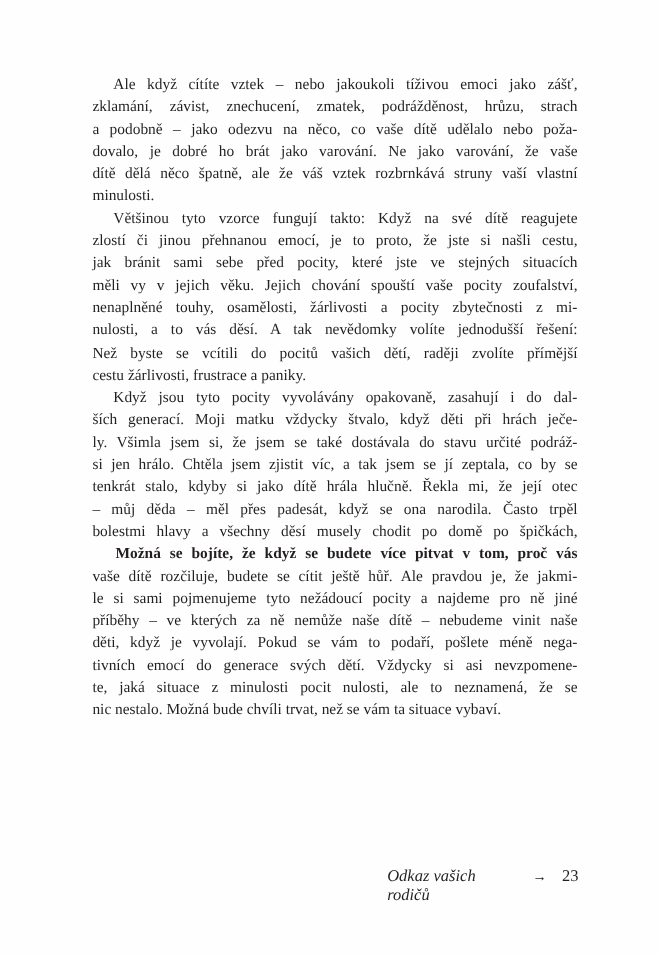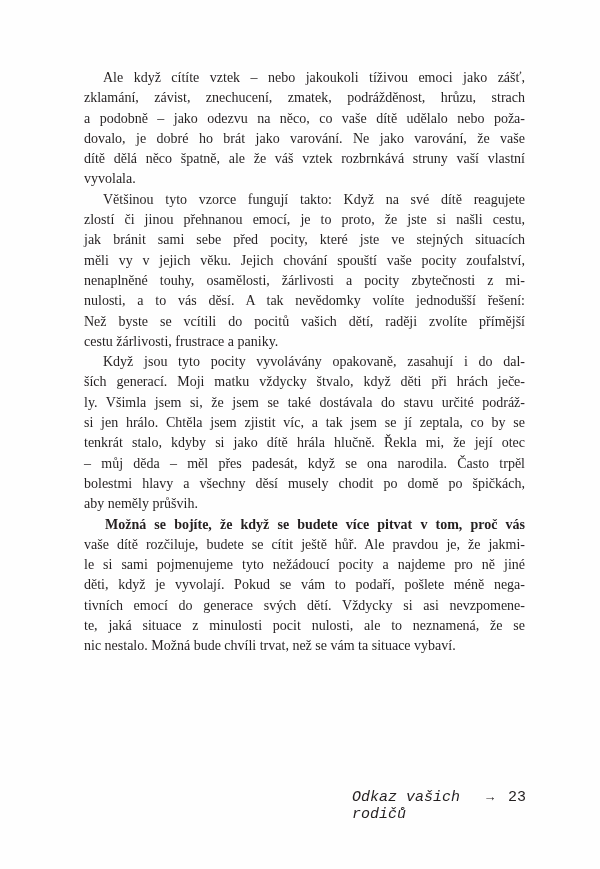--- a/index.html
+++ b/index.html
@@ -15,40 +15,40 @@
   }
   .line {
     display: block; white-space: nowrap; height: 20.3px;
     text-align: justify; text-align-last: justify;
   }
   .line.last { text-align-last: left; }
   .line.indent { padding-left: 19px; }
   .line.indent2 { padding-left: 21px; font-weight: bold; }
   .footer {
     position: absolute; left: 352px; top: 789px; width: 174px;
-    font-family: Liberation Mono, monospace;
+    font-family: Liberation Serif, serif;
     font-size: 15px; color: #231f20;
     display: flex; justify-content: space-between; align-items: baseline;
   }
   .footer .title { font-style: italic; }
   .footer .arrow { font-size: 13px; margin-left: 14px; margin-right: 14px; }
 </style>
 </head>
 <body>
 
 <div class="page">
   <div class="text-block">
 
     <div>
       <span class="line indent">Ale když cítíte vztek – nebo jakoukoli tíživou emoci jako zášť,</span>
       <span class="line">zklamání, závist, znechucení, zmatek, podrážděnost, hrůzu, strach</span>
       <span class="line">a podobně – jako odezvu na něco, co vaše dítě udělalo nebo poža-</span>
       <span class="line">dovalo, je dobré ho brát jako varování. Ne jako varování, že vaše</span>
       <span class="line">dítě dělá něco špatně, ale že váš vztek rozbrnkává struny vaší vlastní</span>
-      <span class="line last">vyvolala.</span>
+      <span class="line last">minulosti.</span>
     </div>
 
     <div>
       <span class="line indent">Většinou tyto vzorce fungují takto: Když na své dítě reagujete</span>
       <span class="line">zlostí či jinou přehnanou emocí, je to proto, že jste si našli cestu,</span>
       <span class="line">jak bránit sami sebe před pocity, které jste ve stejných situacích</span>
       <span class="line">měli vy v jejich věku. Jejich chování spouští vaše pocity zoufalství,</span>
       <span class="line">nenaplněné touhy, osamělosti, žárlivosti a pocity zbytečnosti z mi-</span>
       <span class="line">nulosti, a to vás děsí. A tak nevědomky volíte jednodušší řešení:</span>
       <span class="line">Než byste se vcítili do pocitů vašich dětí, raději zvolíte přímější</span>
@@ -56,27 +56,27 @@
     </div>
 
     <div>
       <span class="line indent">Když jsou tyto pocity vyvolávány opakovaně, zasahují i do dal-</span>
       <span class="line">ších generací. Moji matku vždycky štvalo, když děti při hrách ječe-</span>
       <span class="line">ly. Všimla jsem si, že jsem se také dostávala do stavu určité podráž-</span>
       <span class="line">si jen hrálo. Chtěla jsem zjistit víc, a tak jsem se jí zeptala, co by se</span>
       <span class="line">tenkrát stalo, kdyby si jako dítě hrála hlučně. Řekla mi, že její otec</span>
       <span class="line">– můj děda – měl přes padesát, když se ona narodila. Často trpěl</span>
       <span class="line">bolestmi hlavy a všechny děsí musely chodit po domě po špičkách,</span>
-      <span class="line last">aby neměly průšvih.</span>
     </div>
 
     <div>
       <span class="line indent2">Možná se bojíte, že když se budete více pitvat v tom, proč vás</span>
       <span class="line">vaše dítě rozčiluje, budete se cítit ještě hůř. Ale pravdou je, že jakmi-</span>
       <span class="line">le si sami pojmenujeme tyto nežádoucí pocity a najdeme pro ně jiné</span>
+      <span class="line">příběhy – ve kterých za ně nemůže naše dítě – nebudeme vinit naše</span>
       <span class="line">děti, když je vyvolají. Pokud se vám to podaří, pošlete méně nega-</span>
       <span class="line">tivních emocí do generace svých dětí. Vždycky si asi nevzpomene-</span>
       <span class="line">te, jaká situace z minulosti pocit nulosti, ale to neznamená, že se</span>
       <span class="line last">nic nestalo. Možná bude chvíli trvat, než se vám ta situace vybaví.</span>
     </div>
   </div>
 
   <div class="footer">
     <span class="title">Odkaz vašich rodičů</span>
     <span class="arrow">→</span>

